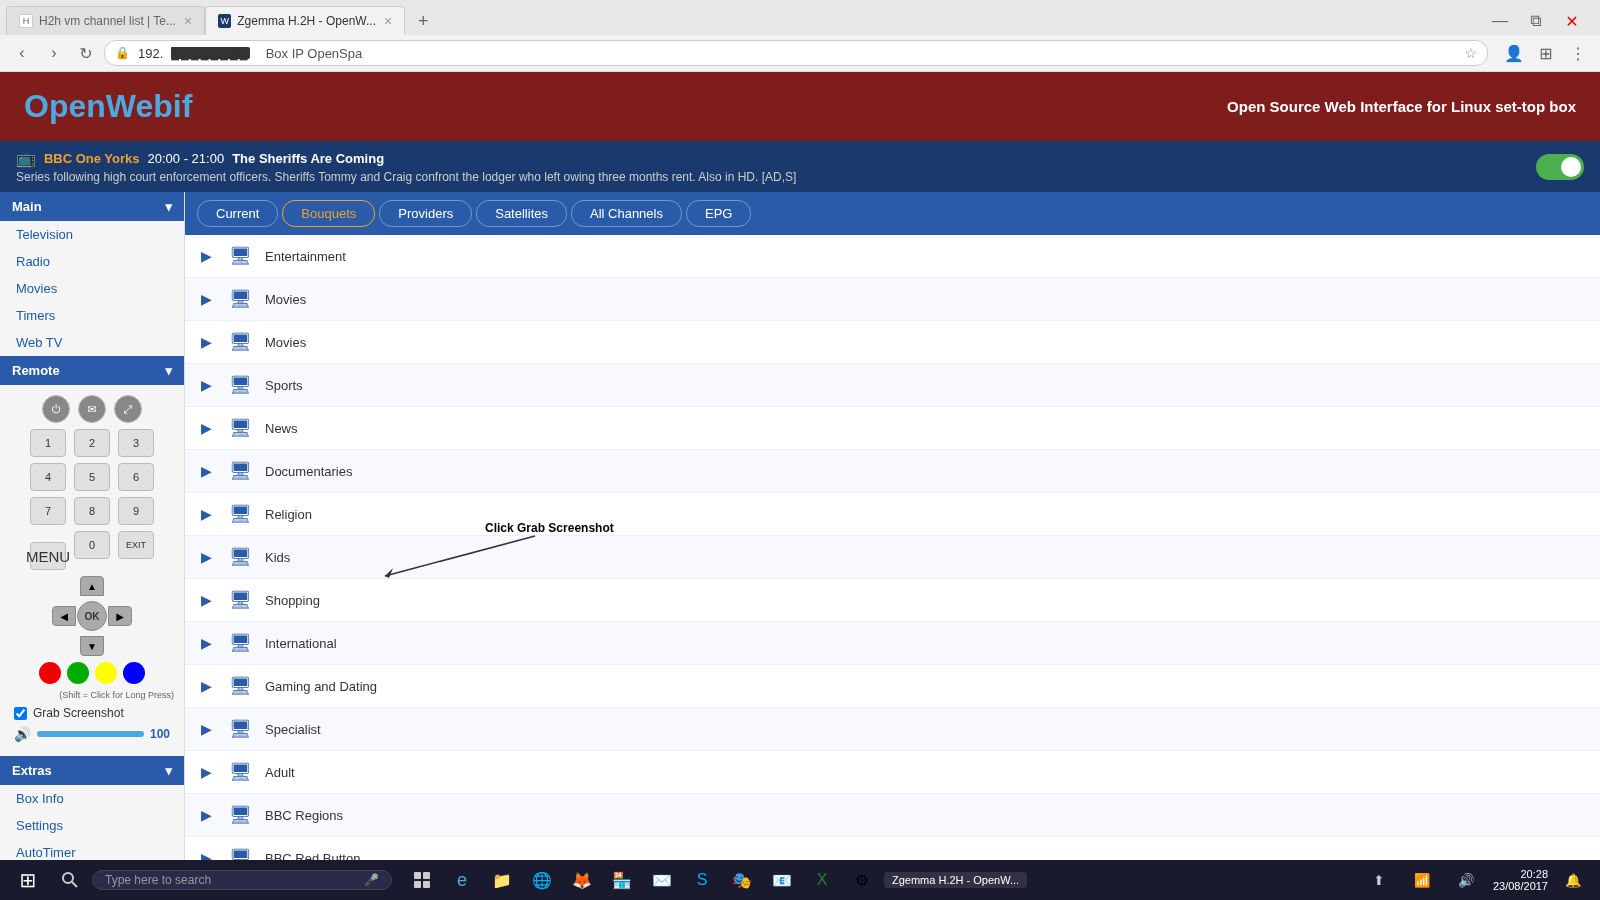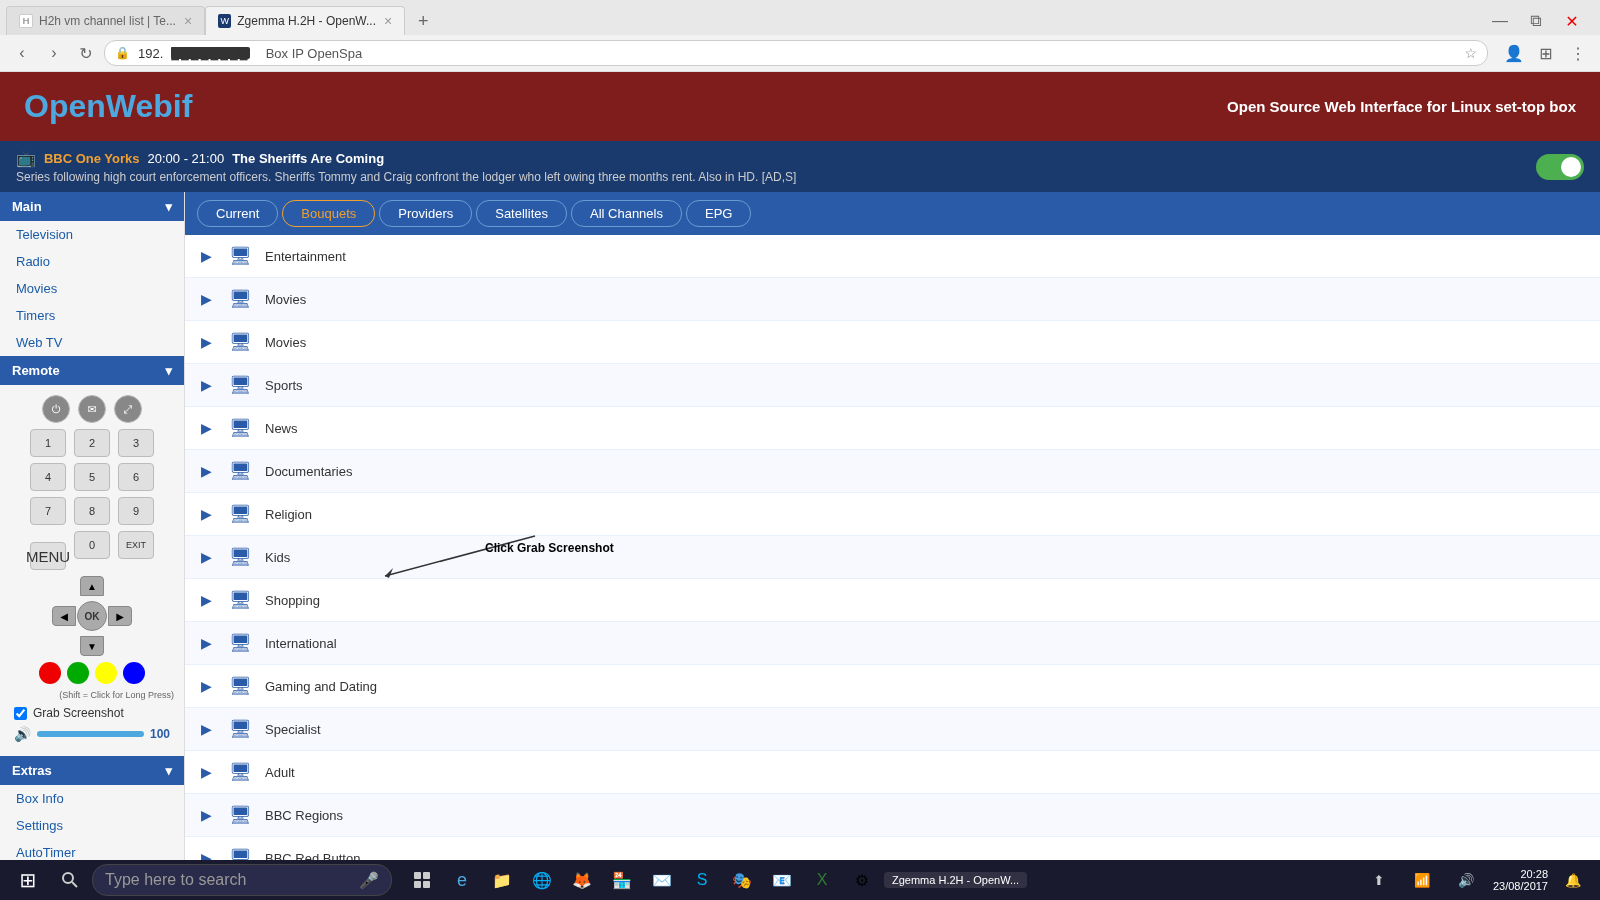--- a/index.html
+++ b/index.html
@@ -412,27 +412,27 @@
       border: none;
       color: #fff;
       font-size: 20px;
       cursor: pointer;
       display: flex;
       align-items: center;
       justify-content: center;
     }
     .taskbar-search {
       flex: 0 0 300px;
-      height: 32px;
+      height: 20px;
       background: #2a2a4a;
       border: 1px solid #444;
       border-radius: 15px;
       color: #ccc;
       padding: 0 12px;
-      font-size: 16px;
+      font-size: 12px;
       display: flex;
       align-items: center;
       gap: 14px;
       cursor: text;
     }
     .taskbar-center {
       display: flex;
       align-items: center;
       gap: 4px;
       margin-left: 8px;
@@ -677,21 +677,21 @@
       <div class="bouquet-item" style="position:relative;">
         <span class="bouquet-arrow">▶</span>
         <span class="bouquet-tv-icon">🖥</span>
         <span class="bouquet-name">Kids</span>
 
         <div style="position:absolute; left:200px; top:-10px; pointer-events:none; display:flex; align-items:center; gap:4px;">
           <svg width="180" height="60" style="overflow:visible;">
             <line x1="0" y1="50" x2="150" y2="10" stroke="#333" stroke-width="1.5"></line>
             <polygon points="0,50 8,42 4,52" fill="#333"></polygon>
           </svg>
-          <span style="position:absolute; left:100px; top:-5px; font-size:12px; font-weight:bold; color:#000; white-space:nowrap;margin-top:20px;">Click Grab Screenshot</span>
+          <span style="position:absolute; left:100px; top:-5px; font-size:12px; font-weight:bold; color:#000; white-space:nowrap;">Click Grab Screenshot</span>
         </div>
       </div>
       <div class="bouquet-item">
         <span class="bouquet-arrow">▶</span>
         <span class="bouquet-tv-icon">🖥</span>
         <span class="bouquet-name">Shopping</span>
       </div>
       <div class="bouquet-item">
         <span class="bouquet-arrow">▶</span>
         <span class="bouquet-tv-icon">🖥</span>

